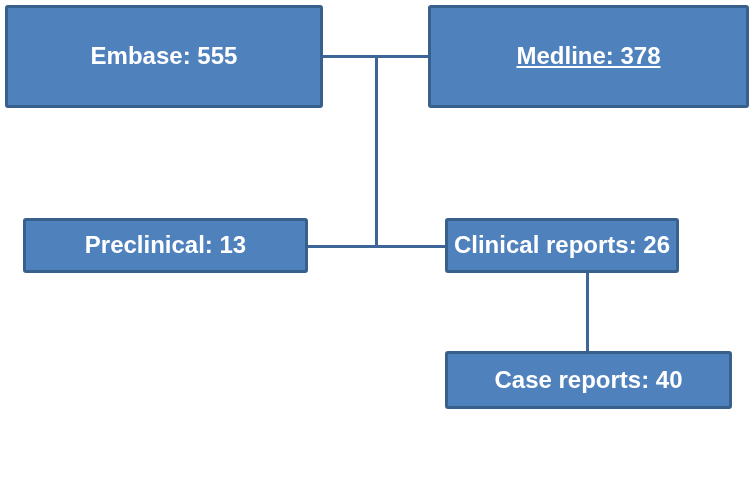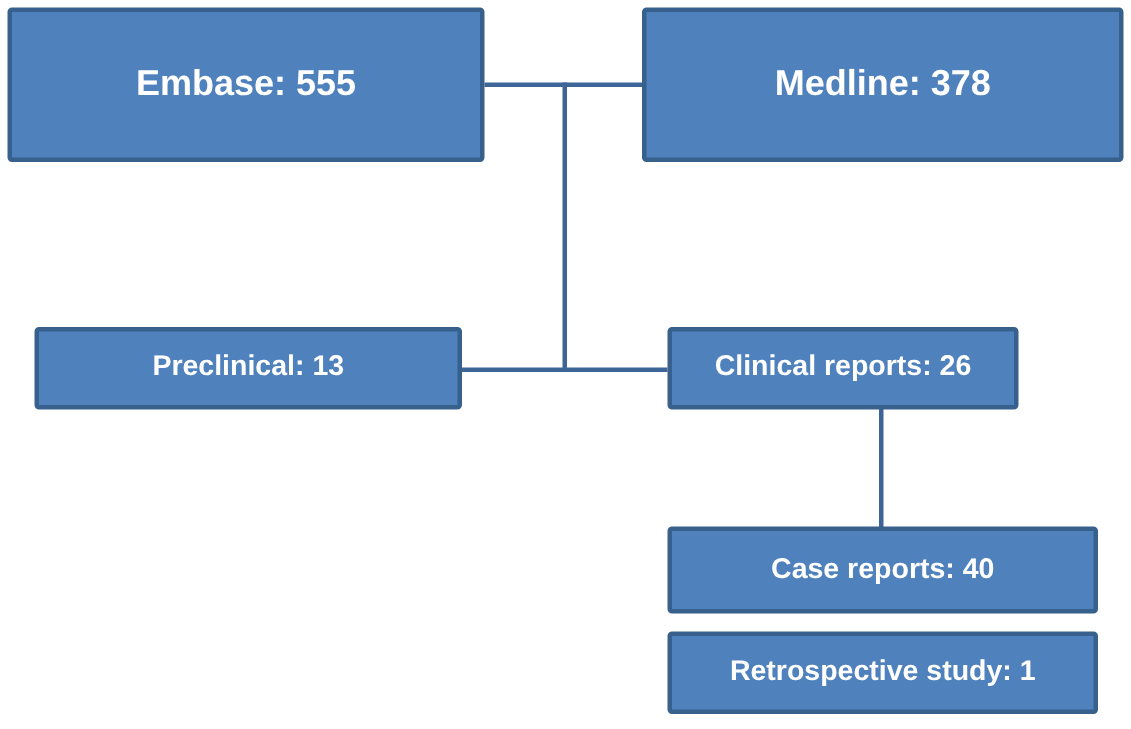--- a/index.html
+++ b/index.html
@@ -23,24 +23,24 @@
     border-radius: 3px;
     color: #ffffff;
     font-weight: bold;
     display: flex;
     align-items: center;
     justify-content: center;
     text-align: center;
     line-height: 1.1;
   }
   .node-large { font-size: 24px; }
-  .node-small { font-size: 19px; }
+  .node-small { font-size: 24px; }
 
   #node-embase        { left: 5px;   top: 5px;   width: 318px; height: 103px; }
-  #node-medline       { left: 428px; top: 5px;   width: 321px; height: 103px; }
+  #node-medline       { left: 428px; top: 5px;   width: 321px; height: 103px; text-decoration: underline; }
   #node-preclinical   { left: 23px;  top: 218px; width: 285px; height: 55px;  }
   #node-clinical      { left: 445px; top: 218px; width: 234px; height: 55px;  }
   #node-case-reports  { left: 445px; top: 351px; width: 287px; height: 58px;  }
   #node-retrospective { left: 445px; top: 421px; width: 287px; height: 55px;  }
 
   .connector {
     position: absolute;
     background: #3E6598;
   }
   #conn-top-horizontal    { left: 323px; top: 55px;  width: 105px; height: 3px; }
@@ -71,17 +71,14 @@
   </div>
 
   <div class="node node-small" id="node-clinical">
     <span>Clinical reports: 26</span>
   </div>
 
   <div class="node node-small" id="node-case-reports">
     <span>Case reports: 40</span>
   </div>
 
-  <div class="node node-small" id="node-retrospective">
-    <span>Retrospective study: 1</span>
-  </div>
 
 </div>
 
 </body></html>

